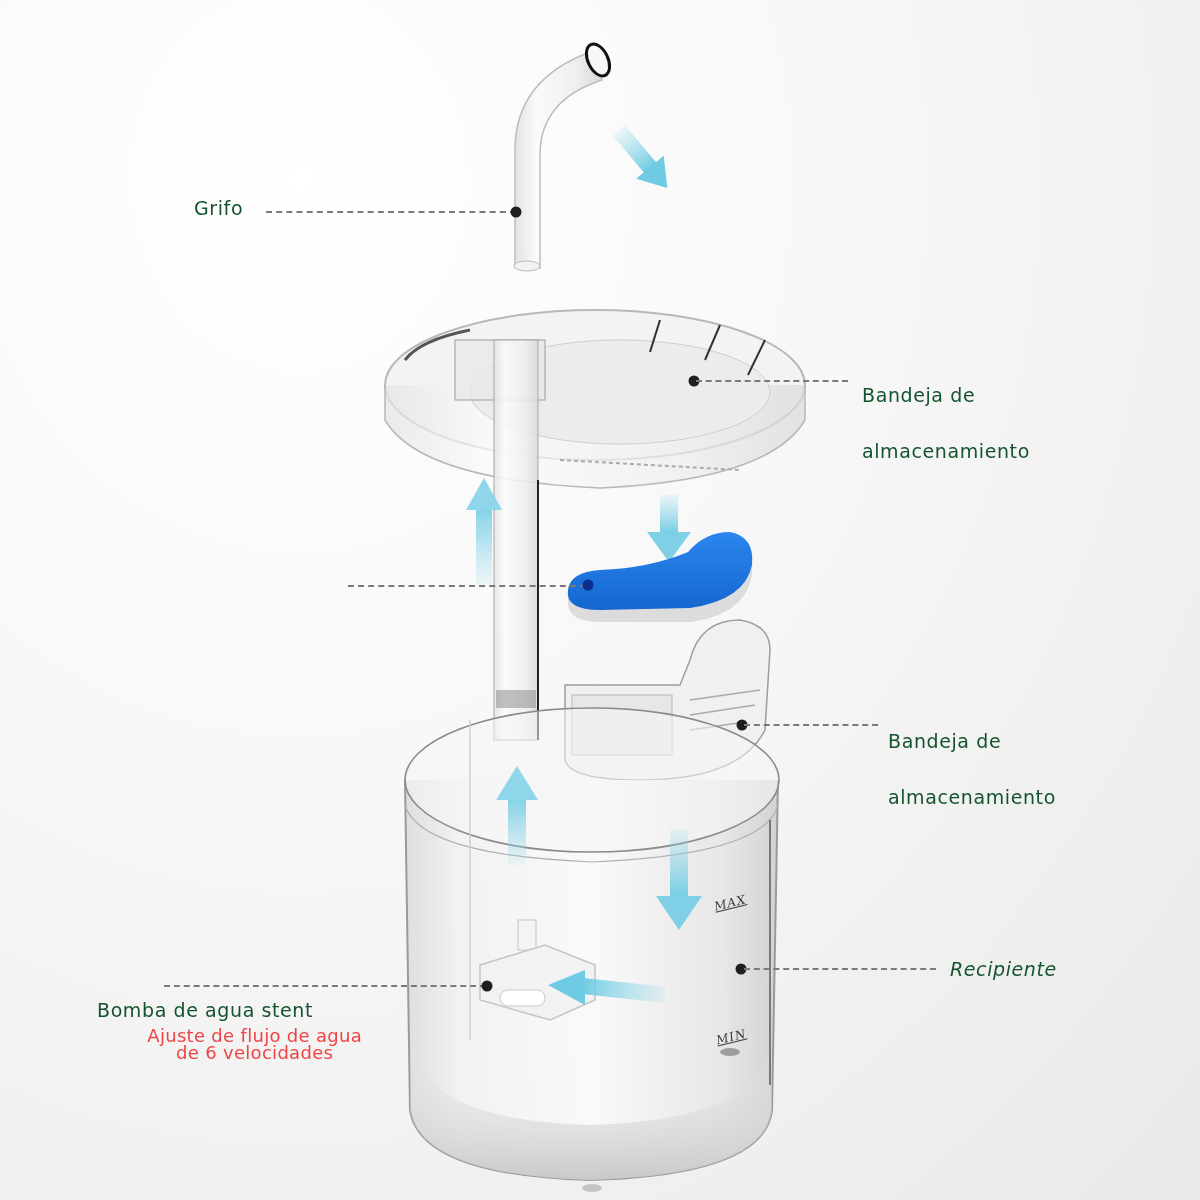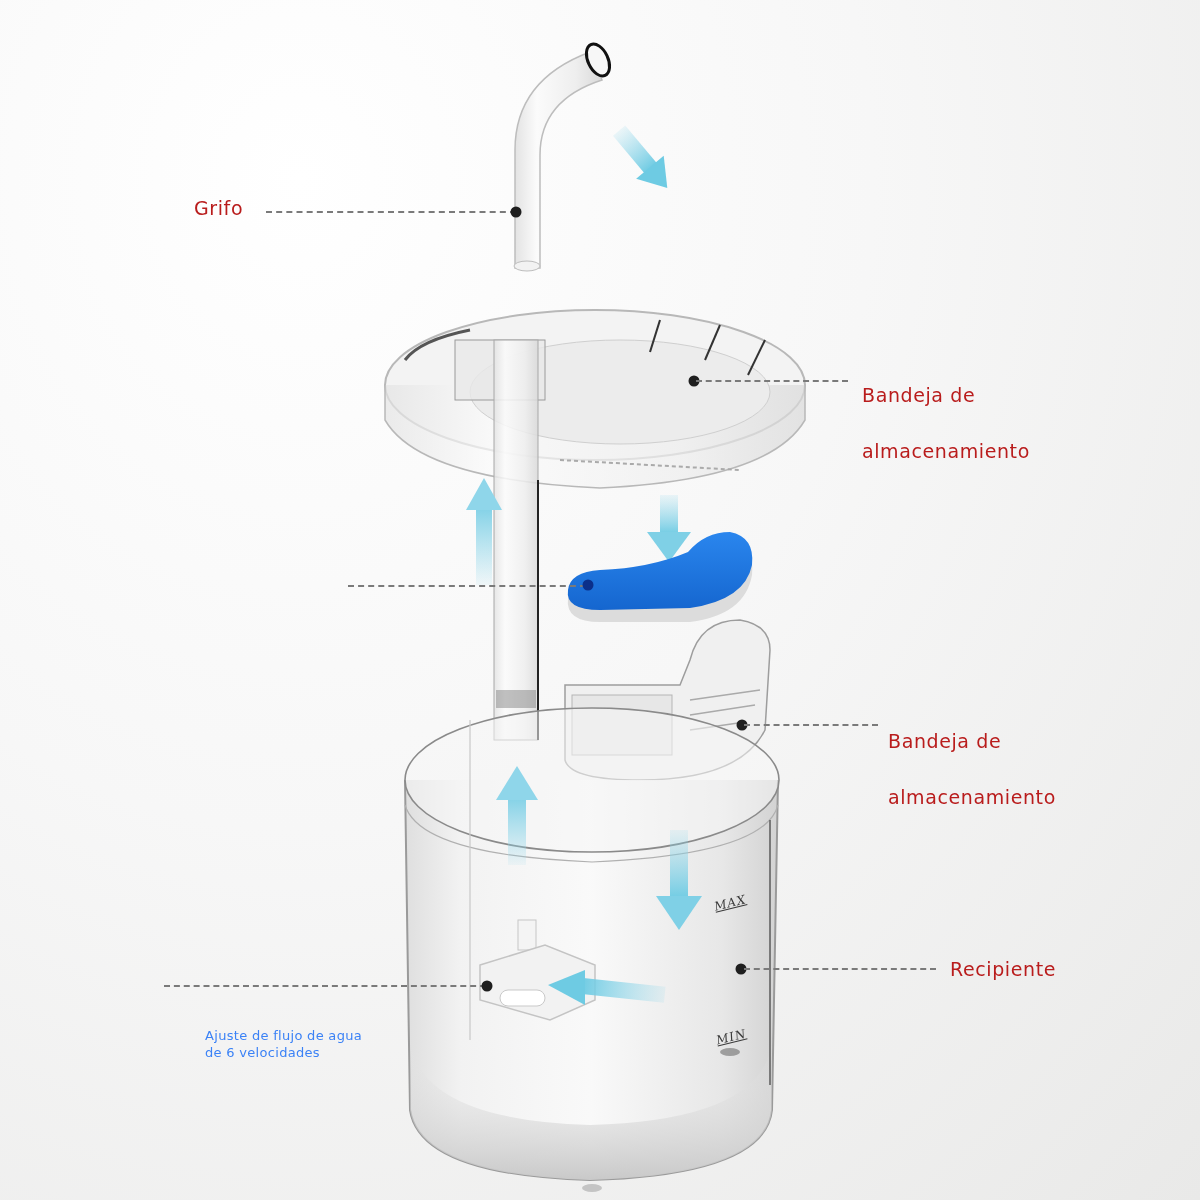--- a/index.html
+++ b/index.html
@@ -4,27 +4,27 @@
 <style>
   html, body { margin: 0; padding: 0; }
   body {
     width: 1200px; height: 1200px; overflow: hidden; position: relative;
     background: radial-gradient(ellipse at 25% 15%, #ffffff 0%, #f7f7f7 45%, #e9e9e8 100%);
     font-family: "DejaVu Sans", "Liberation Sans", sans-serif;
   }
   .stage { position: absolute; inset: 0; }
   svg.art { position: absolute; left: 0; top: 0; }
   .label {
-    position: absolute; color: #b91c1c; font-size: 19px; letter-spacing: 0.6px;
+    position: absolute; color: #14532d; font-size: 19px; letter-spacing: 0.6px;
     line-height: 28px; white-space: nowrap;
   }
   .label.right-align { text-align: right; }
   .label .line { display: block; margin-top: 28px; }
   .sub {
-    position: absolute; color: #3b82f6; font-size: 13px; line-height: 17px; text-align: left;
+    position: absolute; color: #ef4444; font-size: 18px; line-height: 17px; text-align: center;
     white-space: nowrap; letter-spacing: 0.3px;
   }
   .leader {
     position: absolute; height: 0; border-top: 2px dashed #7a7a7a;
   }
   .dot {
     position: absolute; width: 11px; height: 11px; border-radius: 50%;
     background: #1f1f1f; transform: translate(-50%, -50%);
   }
   .dot.blue { background: #0b2f8a; }
@@ -178,24 +178,27 @@
 
   <div class="dot" style="left:742px; top:725px;"></div>
   <div class="leader" style="left:744px; top:724px; width:134px;"></div>
   <div class="label" style="left:888px; top:699px;">
     <span class="line">Bandeja de</span>
     <span class="line">almacenamiento</span>
   </div>
 
   <div class="dot" style="left:741px; top:969px;"></div>
   <div class="leader" style="left:744px; top:968px; width:192px;"></div>
-  <div class="label" style="left:950px; top:955px;">
+  <div class="label" style="left:950px; top:955px;font-style:italic;">
     <span>Recipiente</span>
   </div>
 
   <div class="leader" style="left:164px; top:985px; width:322px;"></div>
   <div class="dot" style="left:487px; top:986px;"></div>
+  <div class="label" style="left:97px; top:996px;">
+    <span>Bomba de agua stent</span>
+  </div>
   <div class="sub" style="right:838px; top:1027px;">
     <span class="line" style="display:block">Ajuste de flujo de agua</span>
     <span class="line" style="display:block">de 6 velocidades</span>
   </div>
 
 </div>
 
 </body></html>

